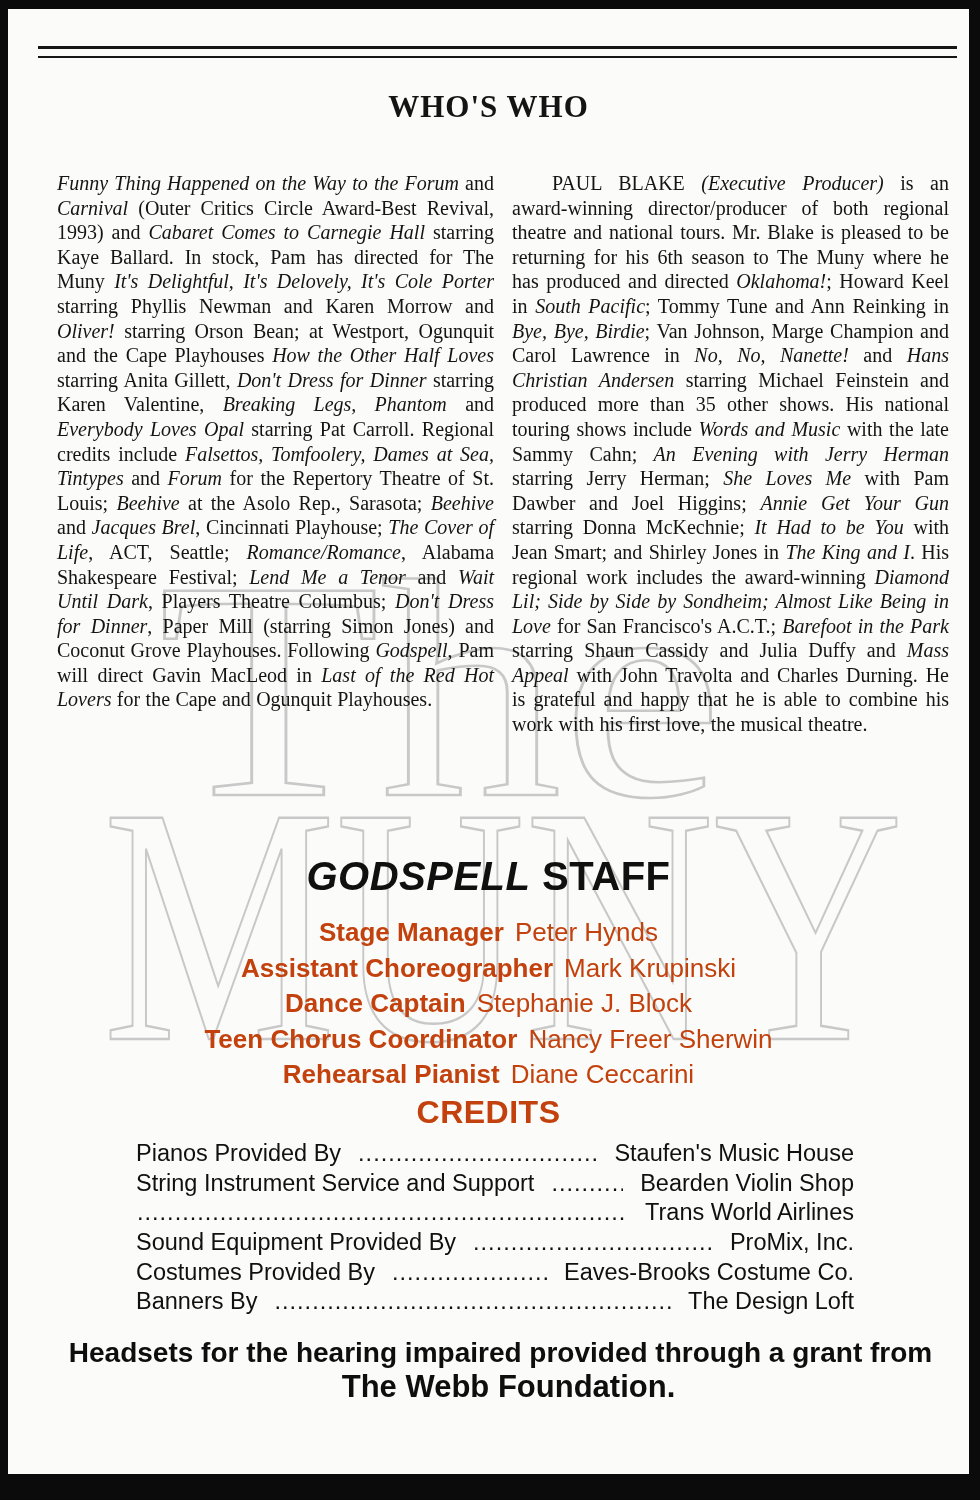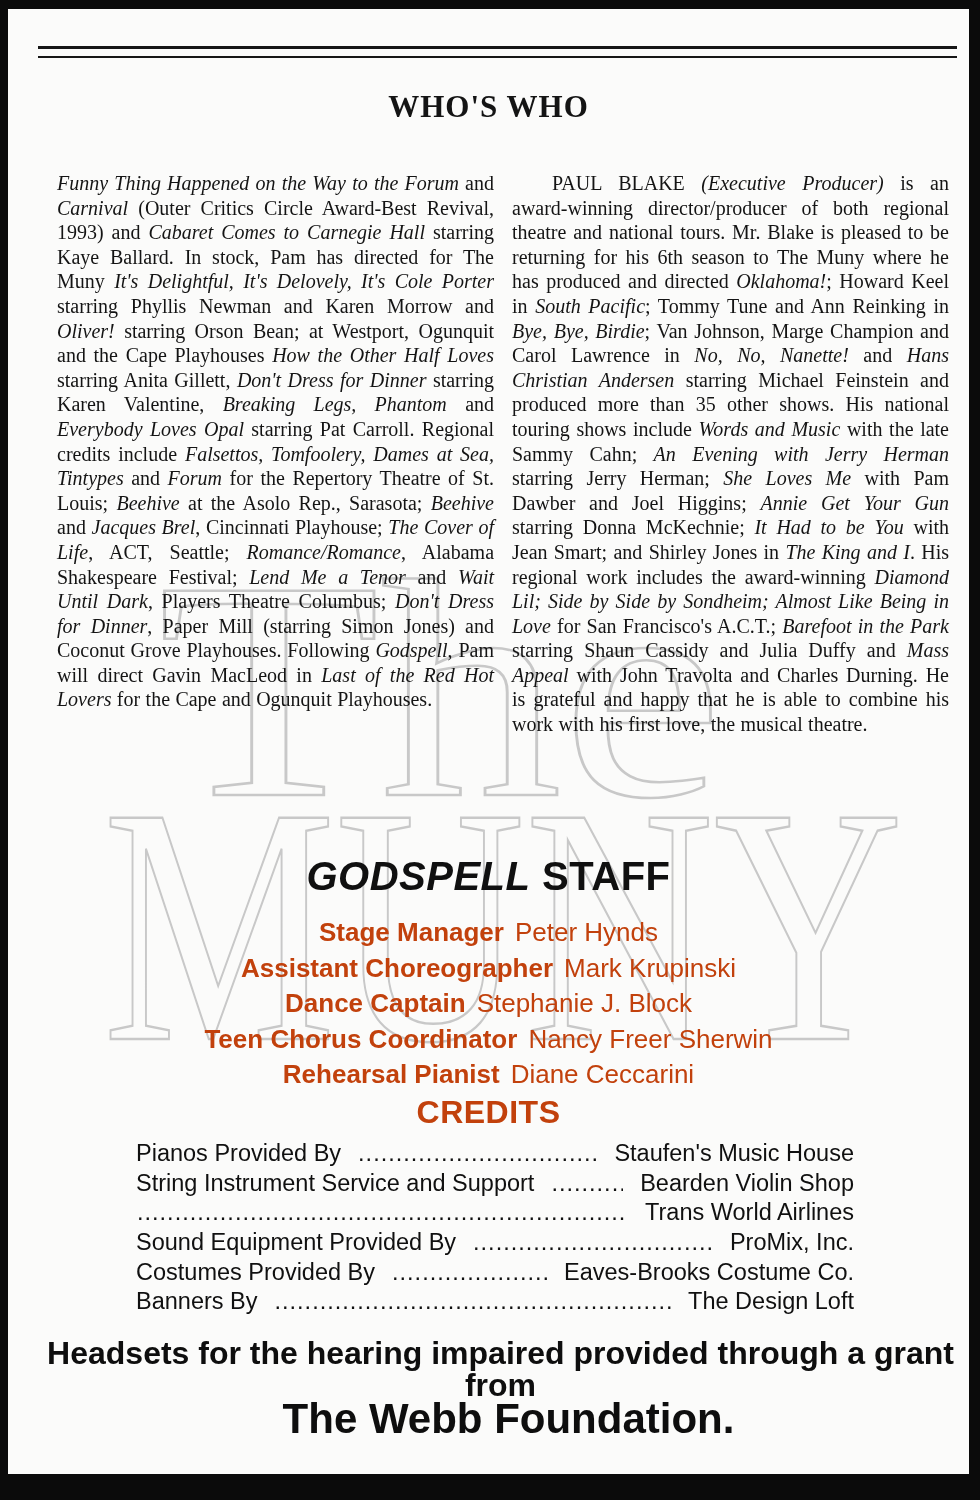--- a/index.html
+++ b/index.html
@@ -108,22 +108,22 @@
     letter-spacing: 1px;
   }
 
   
   .footer-note {
     position: absolute; top: 1328px; left: 0; right: 0;
     text-align: center;
     font-family: "Liberation Sans", sans-serif;
     font-weight: bold; color: #0e0e0e;
   }
-  .footer-line1 { font-size: 32px; line-height: 32px; padding-left: 24px; }
-  .footer-line2 { font-size: 42px; line-height: 36px; padding-left: 40px; }
+  .footer-line1 { font-size: 28px; line-height: 32px; padding-left: 24px; }
+  .footer-line2 { font-size: 31px; line-height: 36px; padding-left: 40px; }
 </style>
 </head>
 <body>
 
 <div class="page">
 
   <svg class="wm-svg" width="961" height="1465" viewBox="0 0 961 1465">
     <text x="150" y="786" font-size="312" textLength="565" lengthAdjust="spacingAndGlyphs">The</text>
     <text x="95" y="1030" font-size="338" textLength="800" lengthAdjust="spacingAndGlyphs">MUNY</text>
   </svg>

